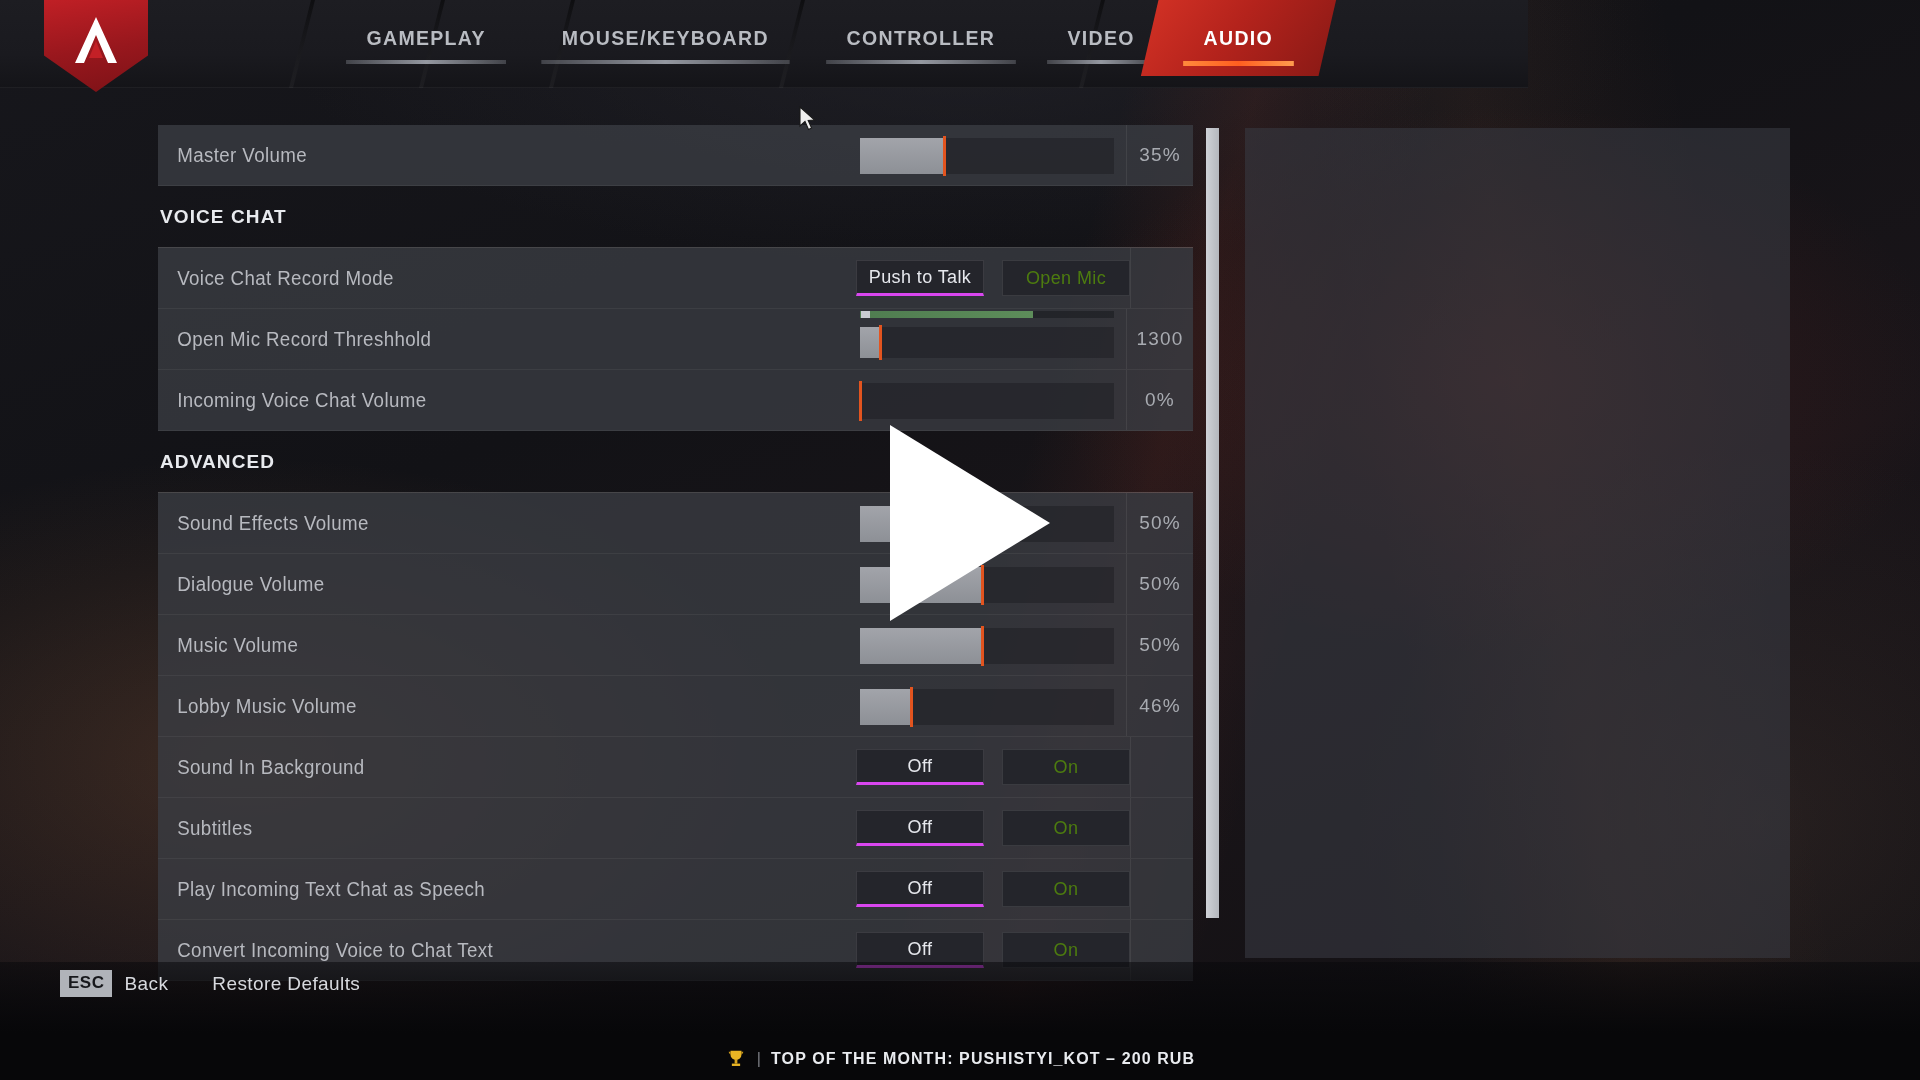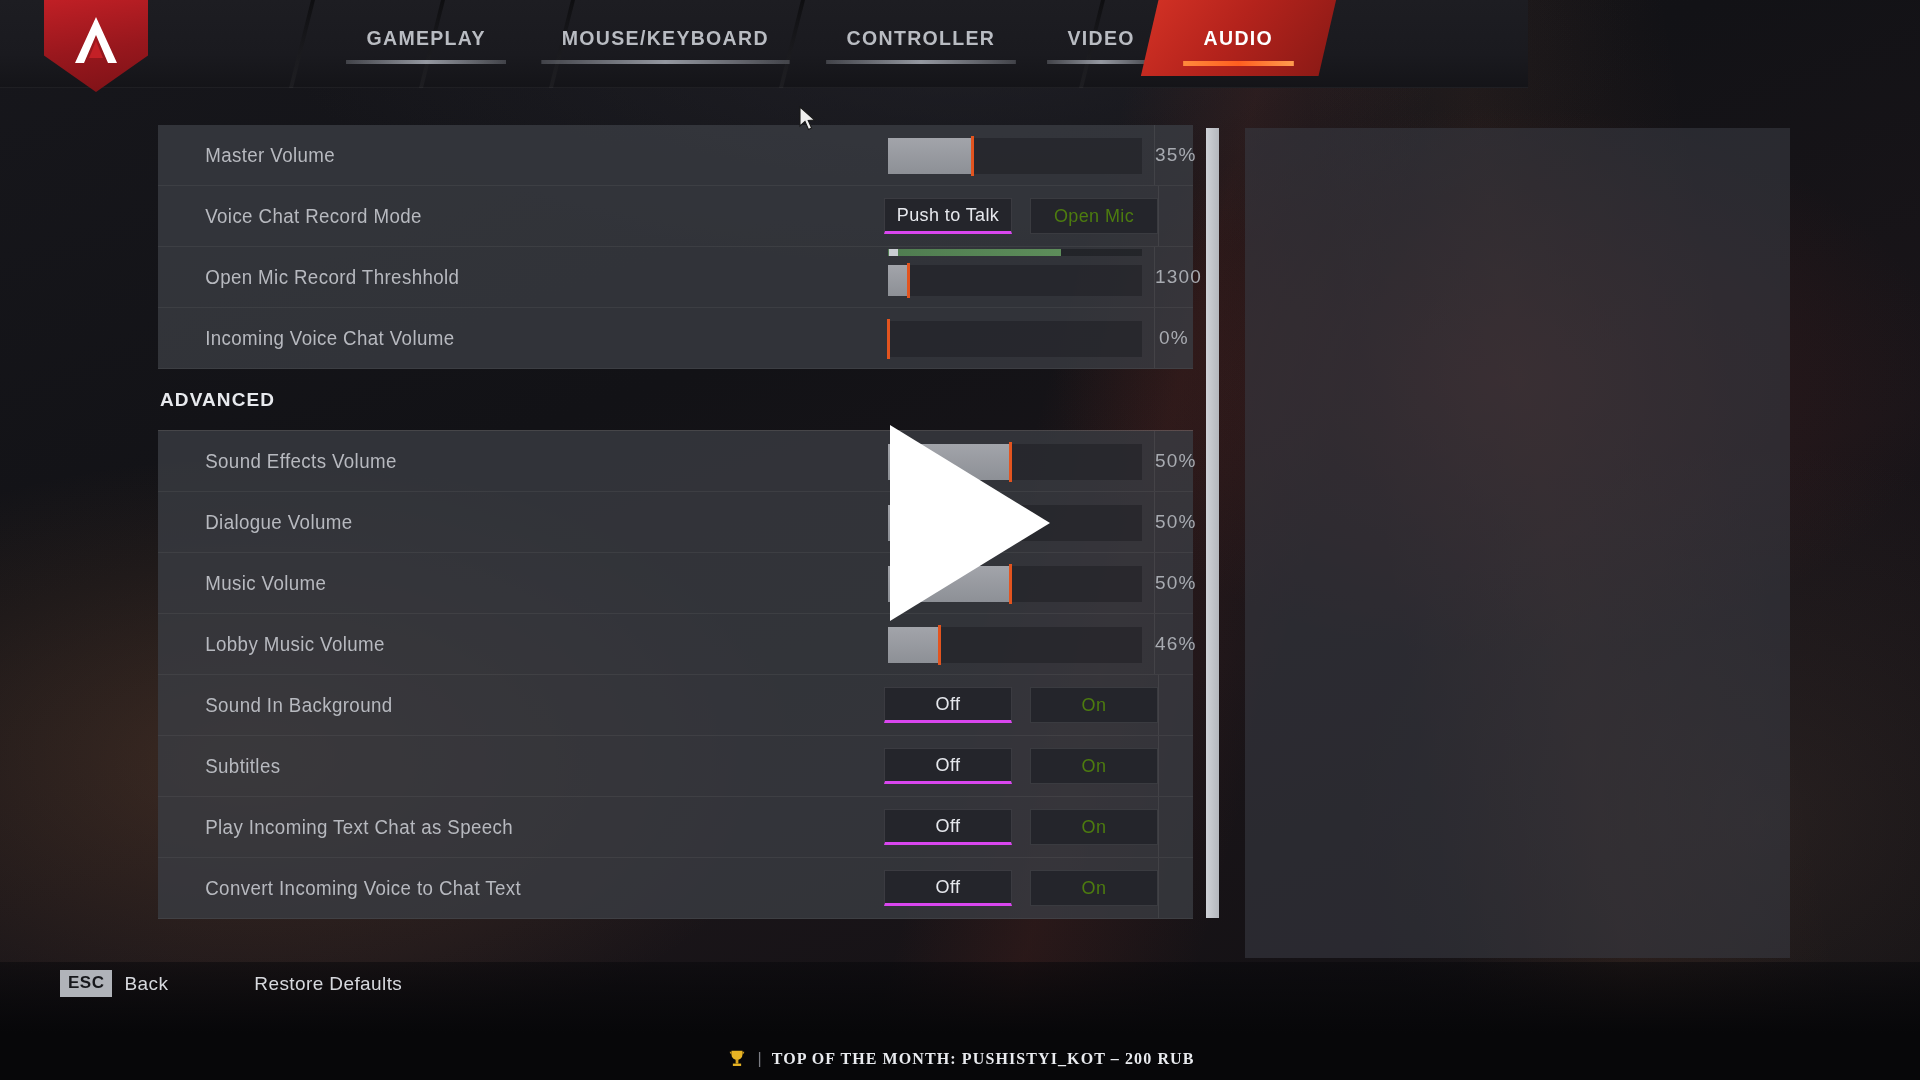--- a/index.html
+++ b/index.html
@@ -88,21 +88,20 @@
     position:absolute; left:158px; top:125px;
     width:1035px; height:830px;
     z-index:4;
   }
   .srow {
     position:relative;
     height:61px;
     display:flex; align-items:center;
     background:rgba(58,60,66,.80);
     border-bottom:1px solid rgba(255,255,255,.055);
-    padding-left:28px;
   }
   .srow .lbl {
     flex:0 0 690px;
     padding-left:20px;
     font-size:19.5px;
     color:#b7b9bf;
     letter-spacing:.4px;
     font-family:"Liberation Sans Narrow","Liberation Sans",sans-serif;
     transform:scaleX(.96); transform-origin:left center;
   }
@@ -214,41 +213,41 @@
   #cursor { position:absolute; left:799px; top:106px; z-index:30; }
 
   
   #bottom {
     position:absolute; left:0; bottom:0; width:1920px; height:118px;
     background:linear-gradient(180deg,rgba(8,8,11,.55),#070709 60%);
     z-index:6;
   }
   #footer-actions {
     position:absolute; left:60px; top:8px;
-    display:flex; align-items:center; gap:86px;
+    display:flex; align-items:center; gap:44px;
   }
   .fact { display:flex; align-items:center; gap:12px; cursor:pointer; }
   .keycap {
     background:#b0b3b9; color:#17181c;
     font-size:17px; font-weight:700; letter-spacing:.5px;
     padding:3px 8px 4px 8px;
     font-family:"Liberation Sans Narrow","Liberation Sans",sans-serif;
   }
   .ftxt {
     font-size:19px; color:#d7d9de; letter-spacing:.4px;
     font-family:"Liberation Sans Narrow","Liberation Sans",sans-serif;
   }
   #ticker {
     position:absolute; left:0; right:0; bottom:10px;
     display:flex; align-items:center; justify-content:center; gap:10px;
   }
   #ticker .tsep { color:#7b7d84; font-size:16px; }
   #ticker .ttxt {
     font-size:16px; font-weight:700; letter-spacing:1.1px; color:#e9ebef;
-    font-family:Liberation Serif, serif;
+    font-family:Liberation Sans, sans-serif;
   }
 </style>
 </head>
 <body>
 
 <div id="bg"></div>
 
 <div id="topbar">
   <div class="navstripe" style="left:300px"></div>
   <div class="navstripe" style="left:430px"></div>
@@ -275,20 +274,23 @@
 <div id="panel">
     <div class="srow">
       <div class="lbl">Master Volume</div>
       <div class="ctrl">
         <div class="slider">
           <div class="fill" style="width: 33%;"></div>
           <div class="knob" style="left: calc(33% - 1px);"></div>
         </div>
       </div>
       <div class="val">35%</div>
+    </div>
+    <div class="shead">
+      <span>VOICE CHAT</span>
     </div>
     <div class="srow">
       <div class="lbl">Voice Chat Record Mode</div>
       <div class="ctrl">
         <div class="toggles">
           <div class="tbtn on">Push to Talk</div>
           <div class="tbtn">Open Mic</div>
         </div>
       </div>
       <div class="val"></div>

